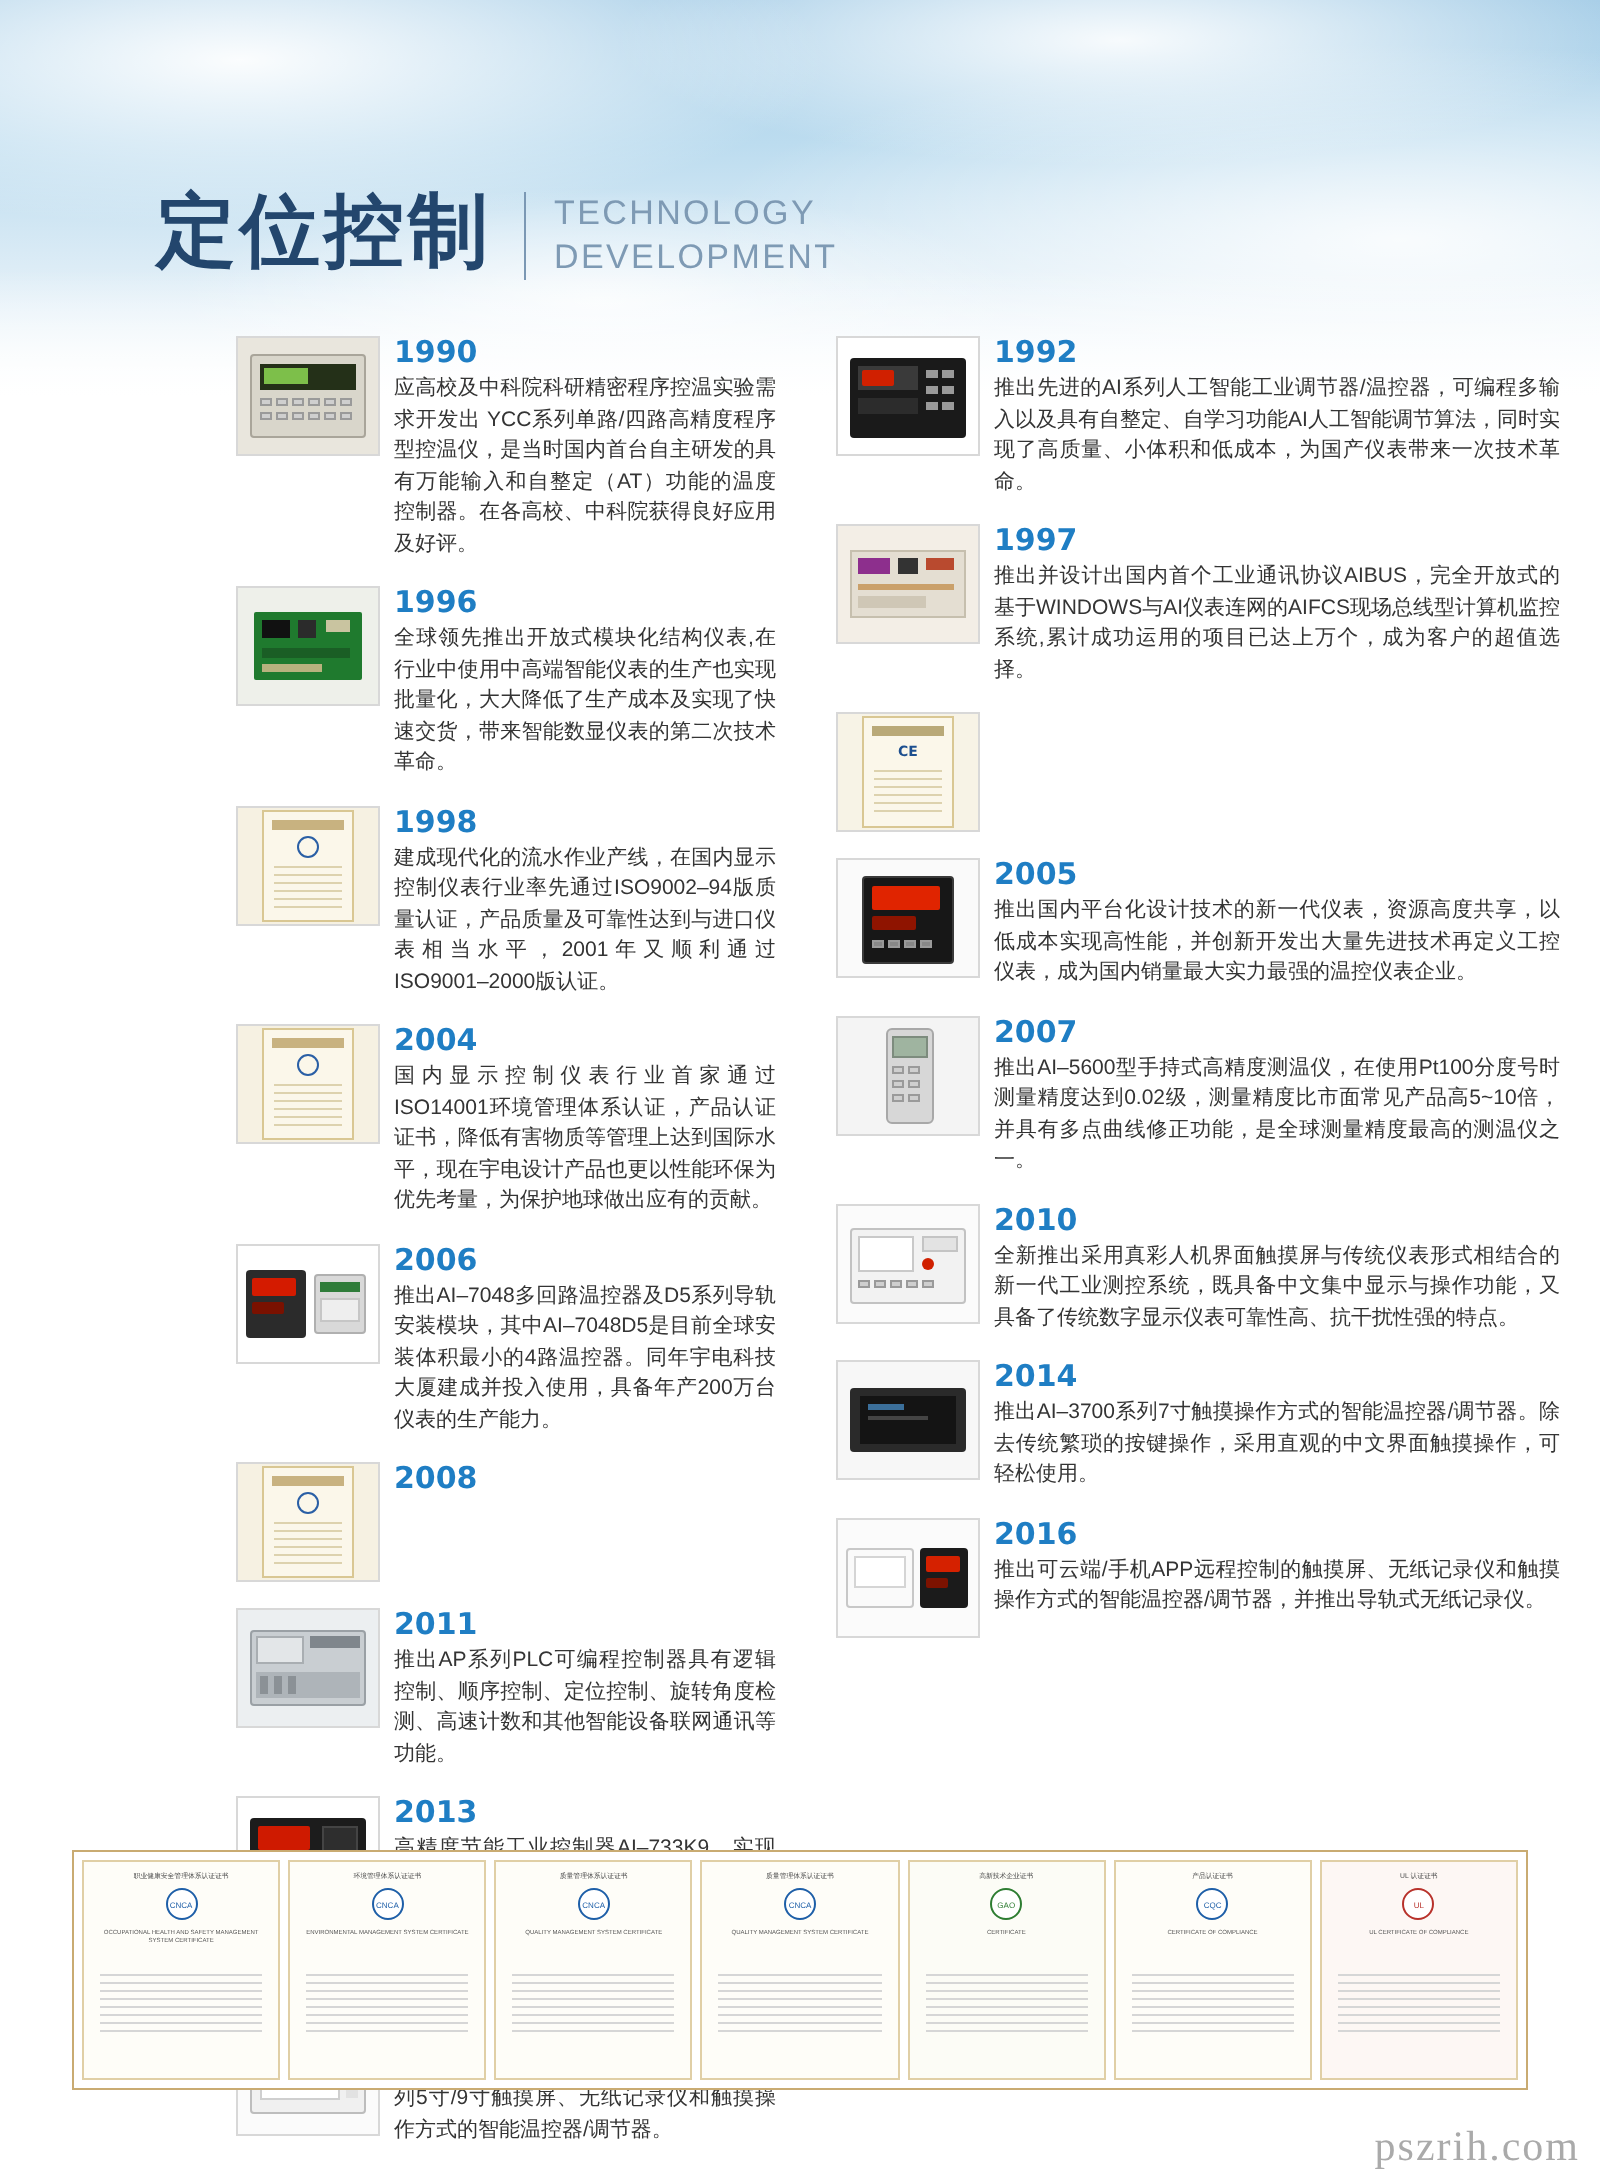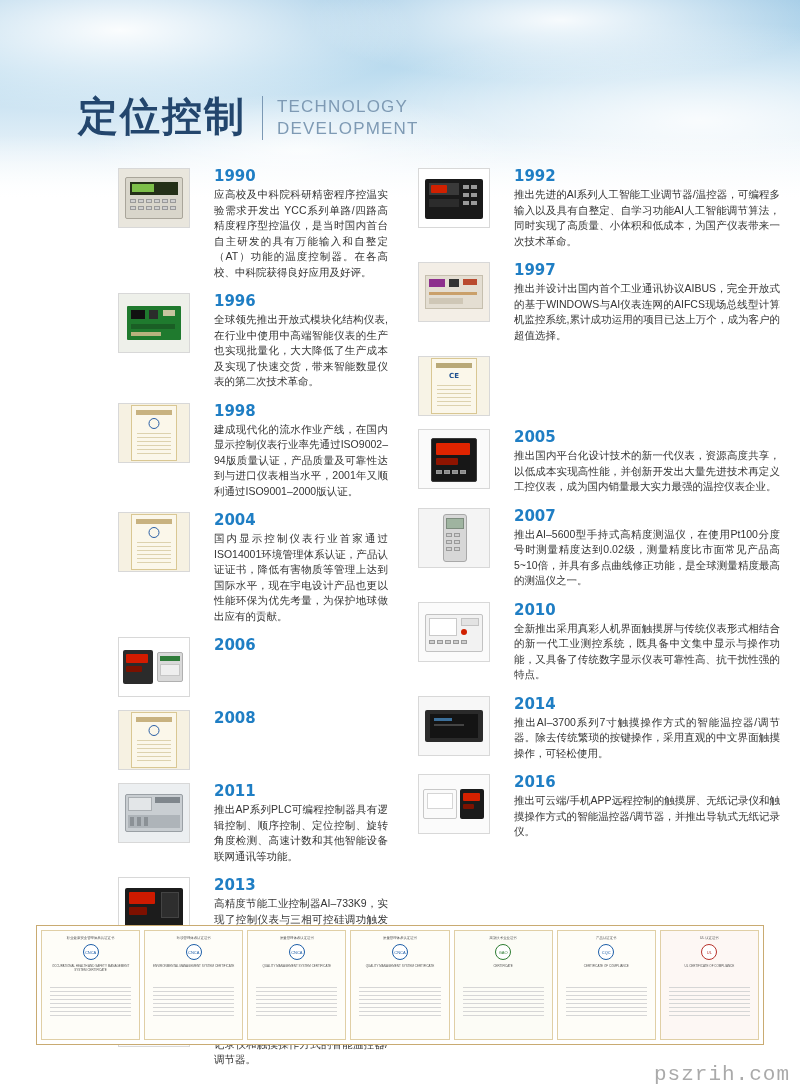--- a/index.html
+++ b/index.html
@@ -44,21 +44,21 @@
   
   .content{
     position:absolute; left:0; top:168px; width:800px;
   }
   .cols{ display:flex; }
   .col{ width:400px; padding:0 18px 0 0; }
   .col.left{ padding-left:118px; padding-right:12px; width:400px; }
   .col.right{ padding-left:18px; padding-right:20px; width:400px; }
   .item{ display:flex; margin-bottom:13px; }
   .thumb{
-    width:72px; min-width:72px; height:60px; margin-right:24px;
+    width:72px; min-width:72px; height:60px; margin-right:7px;
     border:1px solid #d8d8d8; background:#f2f2f2;
     display:flex; align-items:center; justify-content:center;
     overflow:hidden; position:relative;
   }
   .txt{ flex:1; }
   .yr{
     font-family:"DejaVu Sans", sans-serif;
     color:#1f7ec4; font-size:15px; font-weight:bold; line-height:16px;
     margin-bottom:3px;
   }
@@ -97,21 +97,21 @@
   .cert .lines i{
     display:block; height:1px; background:#d6d6d6; margin-bottom:3px;
   }
   .cert .foot{
     position:absolute; left:6px; right:6px; bottom:4px;
     font-size:2.8px; color:#777; text-align:center;
   }
   .cert.red .seal{ border-color:#b8322b; color:#b8322b; }
   .watermark{
     position:absolute; right:10px; bottom:6px;
-    font-family:Liberation Mono, monospace;
+    font-family:Liberation Serif, serif;
     font-size:21px; color:#9c9c9c; letter-spacing:1px; opacity:.85;
   }
   
   .dev{ position:relative; width:66px; height:54px; }
   .panel{
     position:absolute; border-radius:2px;
   }
   .led{ position:absolute; background:#ff2a00; border-radius:1px; }
   .lcd{ position:absolute; background:#0b0b0b; }
   .grn{ position:absolute; background:#1f7a2e; }
@@ -235,20 +235,21 @@
             <div class="panel" style="left:2px;top:10px;width:30px;height:34px;background:#2b2b2b;"></div>
             <div class="led" style="left:5px;top:14px;width:22px;height:9px;background:#d41b00;"></div>
             <div class="led" style="left:5px;top:26px;width:16px;height:6px;background:#7a1100;"></div>
             <div class="panel" style="left:36px;top:12px;width:26px;height:30px;background:#d9d9d9;border:1px solid #b0b0b0;"></div>
             <div style="position:absolute;left:39px;top:16px;width:20px;height:5px;background:#2f7c3a;"></div>
             <div style="position:absolute;left:39px;top:24px;width:20px;height:12px;background:#eee;border:1px solid #c6c6c6;"></div>
           </div>
         </div>
         <div class="txt">
           <div class="yr">2006</div>
+          <div class="desc">推出AI–7048多回路温控器及D5系列导轨安装模块，其中AI–7048D5是目前全球安装体积最小的4路温控器。同年宇电科技大厦建成并投入使用，具备年产200万台仪表的生产能力。</div>
         </div>
       </div>
 
       <div class="item">
         <div class="thumb" style="background:#f6f1e2;">
           <div class="paperdoc">
             <div class="hdr"></div>
             <div class="st"></div>
             <div class="ln" style="top:27px;"></div>
               <div class="ln" style="top:31px;"></div>

